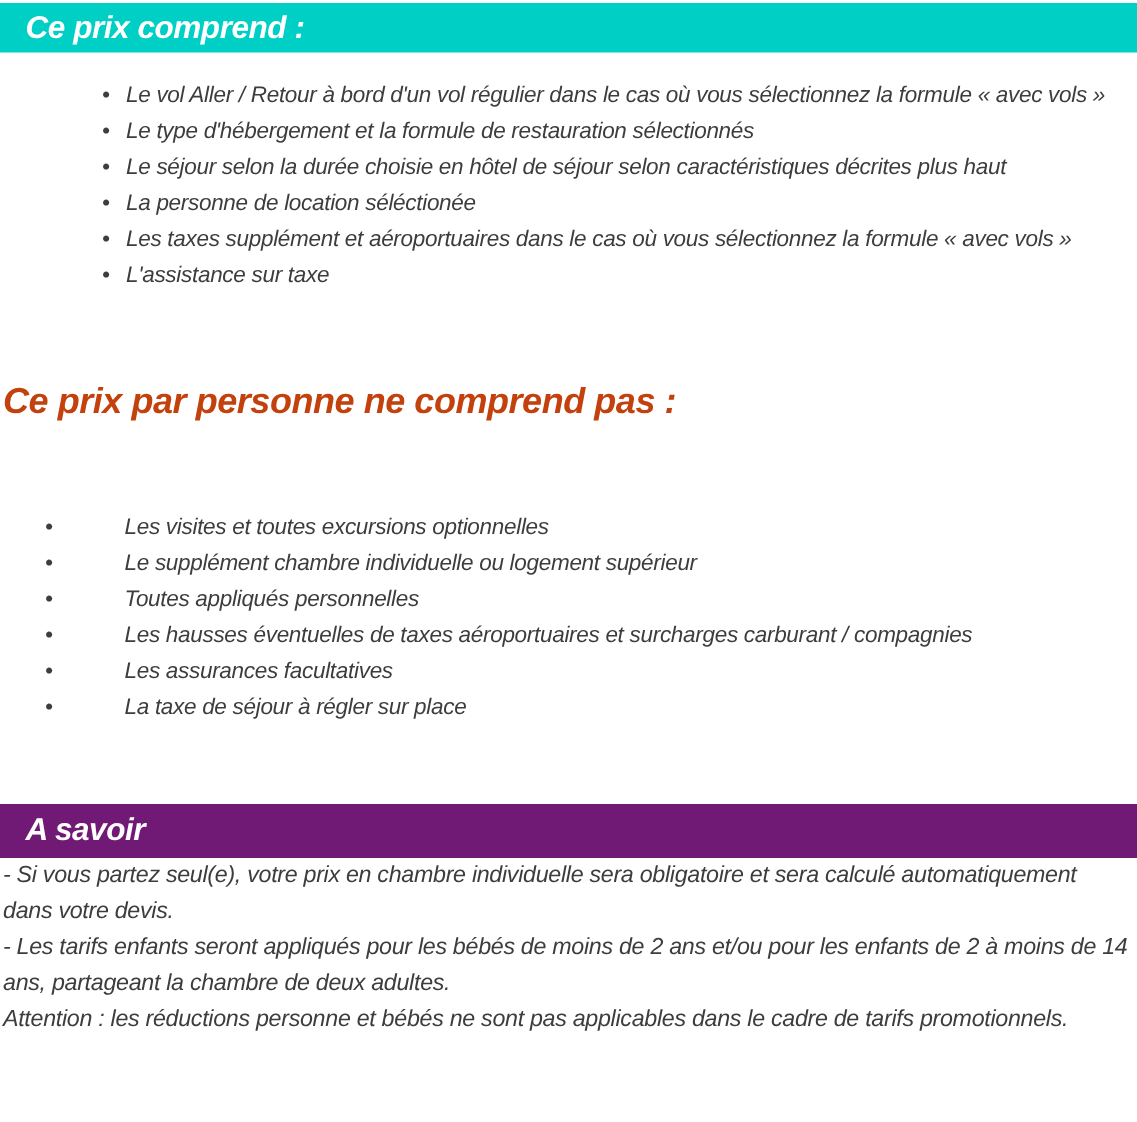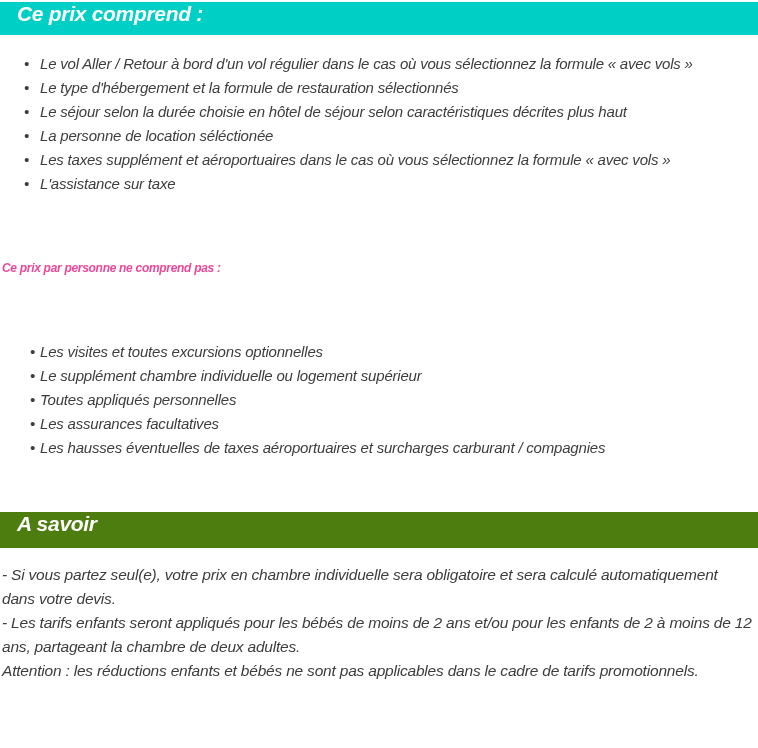--- a/index.html
+++ b/index.html
@@ -16,21 +16,21 @@
     color: #3d3d3d;
     -webkit-font-smoothing: antialiased;
   }
   .page { width: 758px; height: 748px; }
 
   
   .bar {
     height: 33px;
     margin-top: 2px;
     display: flex;
-    align-items: flex-start;
+    align-items: center;
     padding: 0 17px;
     box-sizing: border-box;
   }
   .bar h2 {
     margin: 0;
     color: #ffffff;
     font-size: 21px;
     font-weight: 700;
     font-style: italic;
     letter-spacing: -0.3px;
@@ -42,51 +42,50 @@
   ul.bullets {
     list-style: none;
     margin: 0;
     padding: 0;
     font-size: 15px;
     line-height: 24px;
     letter-spacing: -0.2px;
   }
   ul.bullets li { position: relative; }
   ul.list-included { margin-top: 17px; }
-  ul.list-included li { padding-left: 40px; }
+  ul.list-included li { padding-left: 40px; margin-left: 44px; }
   ul.list-included li::before {
     content: "\2022";
     position: absolute;
     left: 24px;
     top: 0;
   }
   ul.list-not-included { margin-top: 58px; }
-  ul.list-not-included li { padding-left: 40px; }
+  ul.list-not-included li { padding-left: 83px; }
   ul.list-not-included li::before {
     content: "\2022";
     position: absolute;
     left: 30px;
     top: 0;
   }
 
   
   h2.subheading {
     margin: 58px 0 0 0;
     padding: 0 0 0 2px;
-    font-size: 12px;
+    font-size: 24px;
     line-height: 28px;
     font-weight: 700;
     font-style: italic;
-    color: #ec4899;
+    color: #c2410c;
     letter-spacing: -0.3px;
   }
 
   
   .notes {
-    margin-top: 15px;
     padding: 0 6px 0 2px;
     font-size: 15.5px;
     line-height: 24px;
     letter-spacing: -0.2px;
   }
   .notes p { margin: 0; }
 </style>
 </head>
 <body style="color: rgb(61, 61, 61);">
 
@@ -104,27 +103,28 @@
       <li>Les taxes supplément et aéroportuaires dans le cas où vous sélectionnez la formule « avec vols »</li>
       <li>L'assistance sur taxe</li>
     </ul>
 
   <h2 class="subheading">Ce prix par personne ne comprend pas :</h2>
 
   <ul class="bullets list-not-included">
       <li>Les visites et toutes excursions optionnelles</li>
       <li>Le supplément chambre individuelle ou logement supérieur</li>
       <li>Toutes appliqués personnelles</li>
+      <li>Les hausses éventuelles de taxes aéroportuaires et surcharges carburant / compagnies</li>
       <li>Les assurances facultatives</li>
-      <li>Les hausses éventuelles de taxes aéroportuaires et surcharges carburant / compagnies</li>
+      <li>La taxe de séjour à régler sur place</li>
     </ul>
 
-  <header class="bar bar-notes" style="background: #4d7c0f;">
+  <header class="bar bar-notes" style="background: #701a75;">
     <h2 style="color: rgb(255, 255, 255);">A savoir</h2>
   </header>
 
   <div class="notes">
     <p>- Si vous partez seul(e), votre prix en chambre individuelle sera obligatoire et sera calculé automatiquement dans votre devis.</p>
-    <p>- Les tarifs enfants seront appliqués pour les bébés de moins de 2 ans et/ou pour les enfants de 2 à moins de 12 ans, partageant la chambre de deux adultes.</p>
-    <p>Attention : les réductions enfants et bébés ne sont pas applicables dans le cadre de tarifs promotionnels.</p>
+    <p>- Les tarifs enfants seront appliqués pour les bébés de moins de 2 ans et/ou pour les enfants de 2 à moins de 14 ans, partageant la chambre de deux adultes.</p>
+    <p>Attention : les réductions personne et bébés ne sont pas applicables dans le cadre de tarifs promotionnels.</p>
   </div>
 
 </div>
 
 </body></html>

